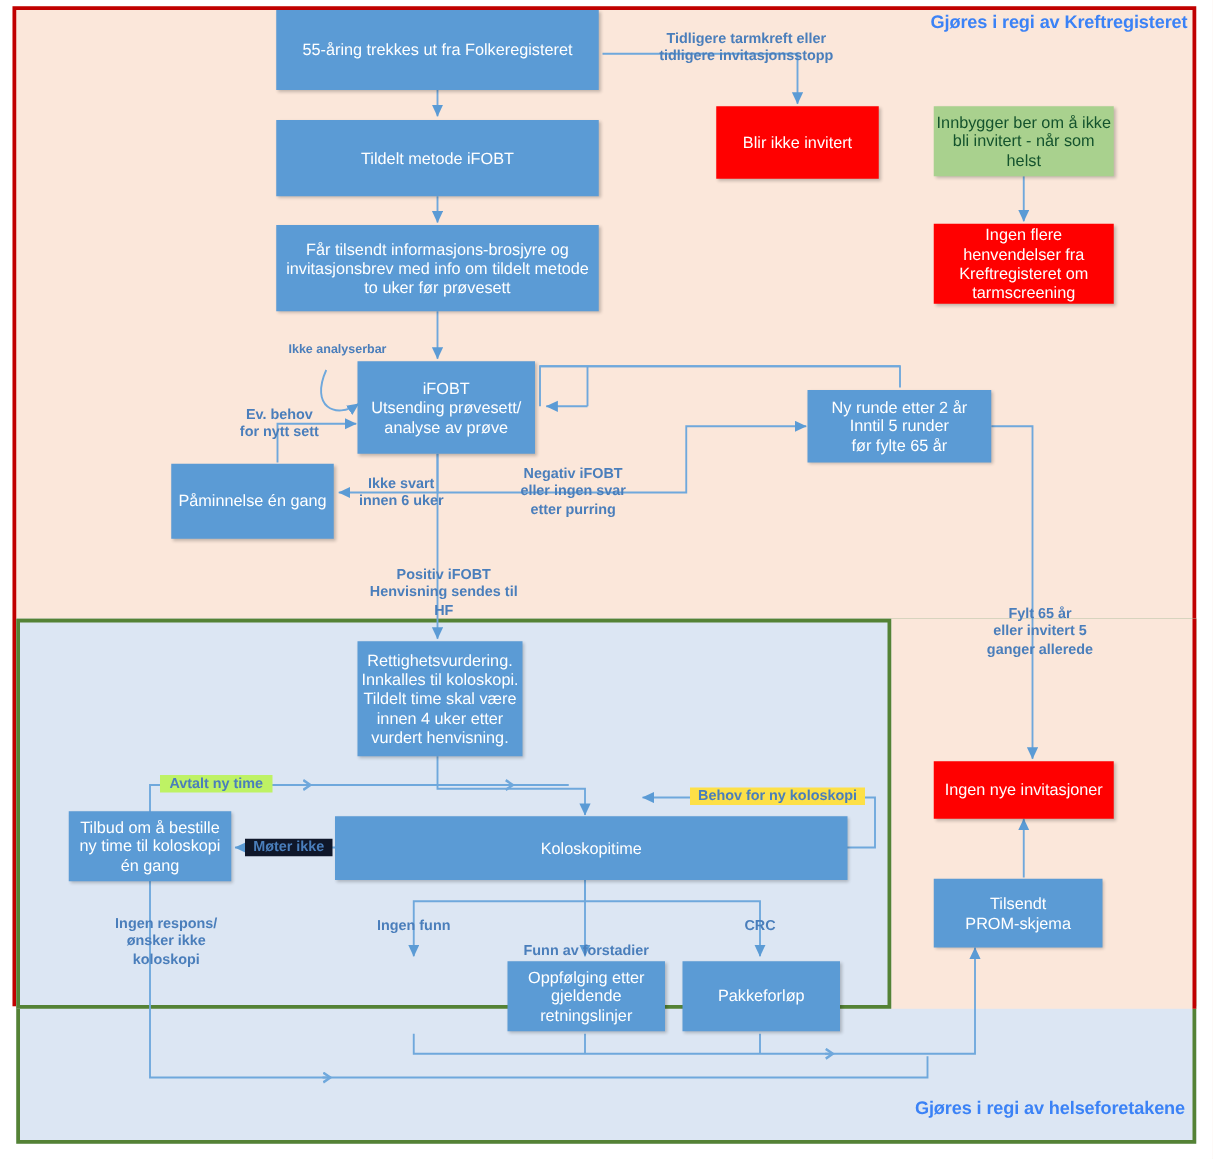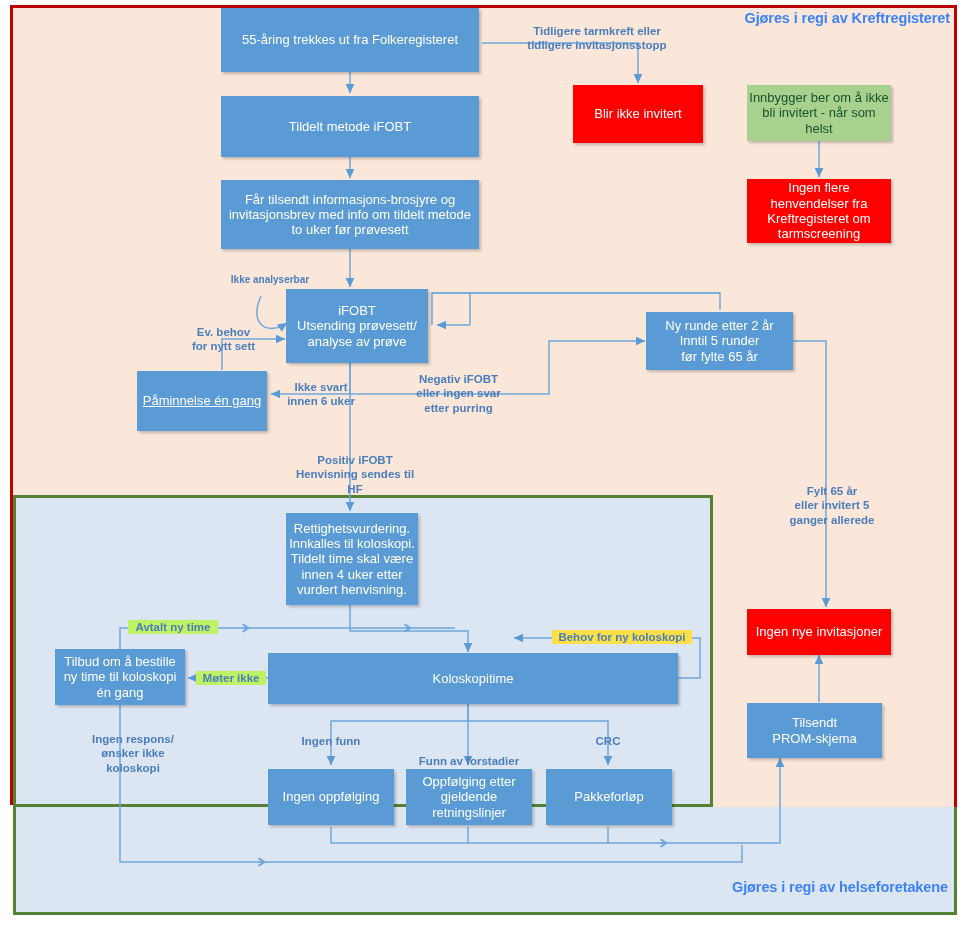--- a/index.html
+++ b/index.html
@@ -135,21 +135,21 @@
   <div class="node blue" style="left:221px;top:8px;width:258px;height:64px;">55-åring trekkes ut fra Folkeregisteret</div>
 
   <div class="node blue" style="left:221px;top:96px;width:258px;height:61px;">Tildelt metode iFOBT</div>
 
   <div class="node blue" style="left:221px;top:180px;width:258px;height:69px;">Får tilsendt informasjons-brosjyre og invitasjonsbrev med info om tildelt metode to uker før prøvesett</div>
 
   <div class="node blue" style="left:286px;top:289px;width:142px;height:74px;white-space:pre-line;">iFOBT
 Utsending prøvesett/
 analyse av prøve</div>
 
-  <div class="node blue" style="left:137px;top:371px;width:130px;height:60px;text-decoration:underline;">Påminnelse én gang</div>
+  <div class="node blue" style="left:137px;top:371px;width:130px;height:60px;">Påminnelse én gang</div>
 
   <div class="node red" style="left:573px;top:85px;width:130px;height:58px;">Blir ikke invitert</div>
 
   <div class="node green" style="left:747px;top:85px;width:144px;height:56px;">Innbygger ber om å ikke bli invitert - når som helst</div>
 
   <div class="node red" style="left:747px;top:179px;width:144px;height:64px;">Ingen flere henvendelser fra Kreftregisteret om tarmscreening</div>
 
   <div class="node blue" style="left:646px;top:312px;width:147px;height:58px;white-space:pre-line;">Ny runde etter 2 år
 Inntil 5 runder
 før fylte 65 år</div>
@@ -158,21 +158,20 @@
 
   <div class="node blue" style="left:747px;top:703px;width:135px;height:55px;white-space:pre-line;">Tilsendt
 PROM-skjema</div>
 
   <div class="node blue" style="left:286px;top:513px;width:132px;height:92px;">Rettighetsvurdering. Innkalles til koloskopi. Tildelt time skal være innen 4 uker etter vurdert henvisning.</div>
 
   <div class="node blue" style="left:55px;top:649px;width:130px;height:56px;">Tilbud om å bestille ny time til koloskopi én gang</div>
 
   <div class="node blue" style="left:268px;top:653px;width:410px;height:51px;">Koloskopitime</div>
 
-  <div class="node blue" style="left:268px;top:769px;width:126px;height:56px;">Ingen oppfølging</div>
 
   <div class="node blue" style="left:406px;top:769px;width:126px;height:56px;">Oppfølging etter gjeldende retningslinjer</div>
 
   <div class="node blue" style="left:546px;top:769px;width:126px;height:56px;">Pakkeforløp</div>
 
   <div class="elabel" style="left:512px;top:24px;width:170px;">Tidligere tarmkreft eller
 tidligere invitasjonsstopp</div>
 
   <div class="elabel small" style="left:222px;top:274px;width:96px;">Ikke analyserbar</div>
 
@@ -188,21 +187,21 @@
 
   <div class="elabel" style="left:290px;top:453px;width:130px;">Positiv iFOBT
 Henvisning sendes til HF</div>
 
   <div class="elabel" style="left:788px;top:484px;width:88px;">Fylt 65 år
 eller invitert 5
 ganger allerede</div>
 
   <div class="elabel" style="left:128px;top:620px;width:90px;background:#bef264;">Avtalt ny time</div>
 
-  <div class="elabel" style="left:196px;top:671px;width:70px;background:#bef264;">Møter ikke</div>
+  <div class="elabel" style="left:196px;top:671px;width:70px;background:#0f172a;">Møter ikke</div>
 
   <div class="elabel" style="left:552px;top:630px;width:140px;background:#fde047;">Behov for ny koloskopi</div>
 
   <div class="elabel" style="left:73px;top:732px;width:120px;">Ingen respons/
 ønsker ikke koloskopi</div>
 
   <div class="elabel" style="left:291px;top:734px;width:80px;">Ingen funn</div>
 
   <div class="elabel" style="left:412px;top:734px;width:114px;margin-top:20px;">Funn av forstadier</div>
 

